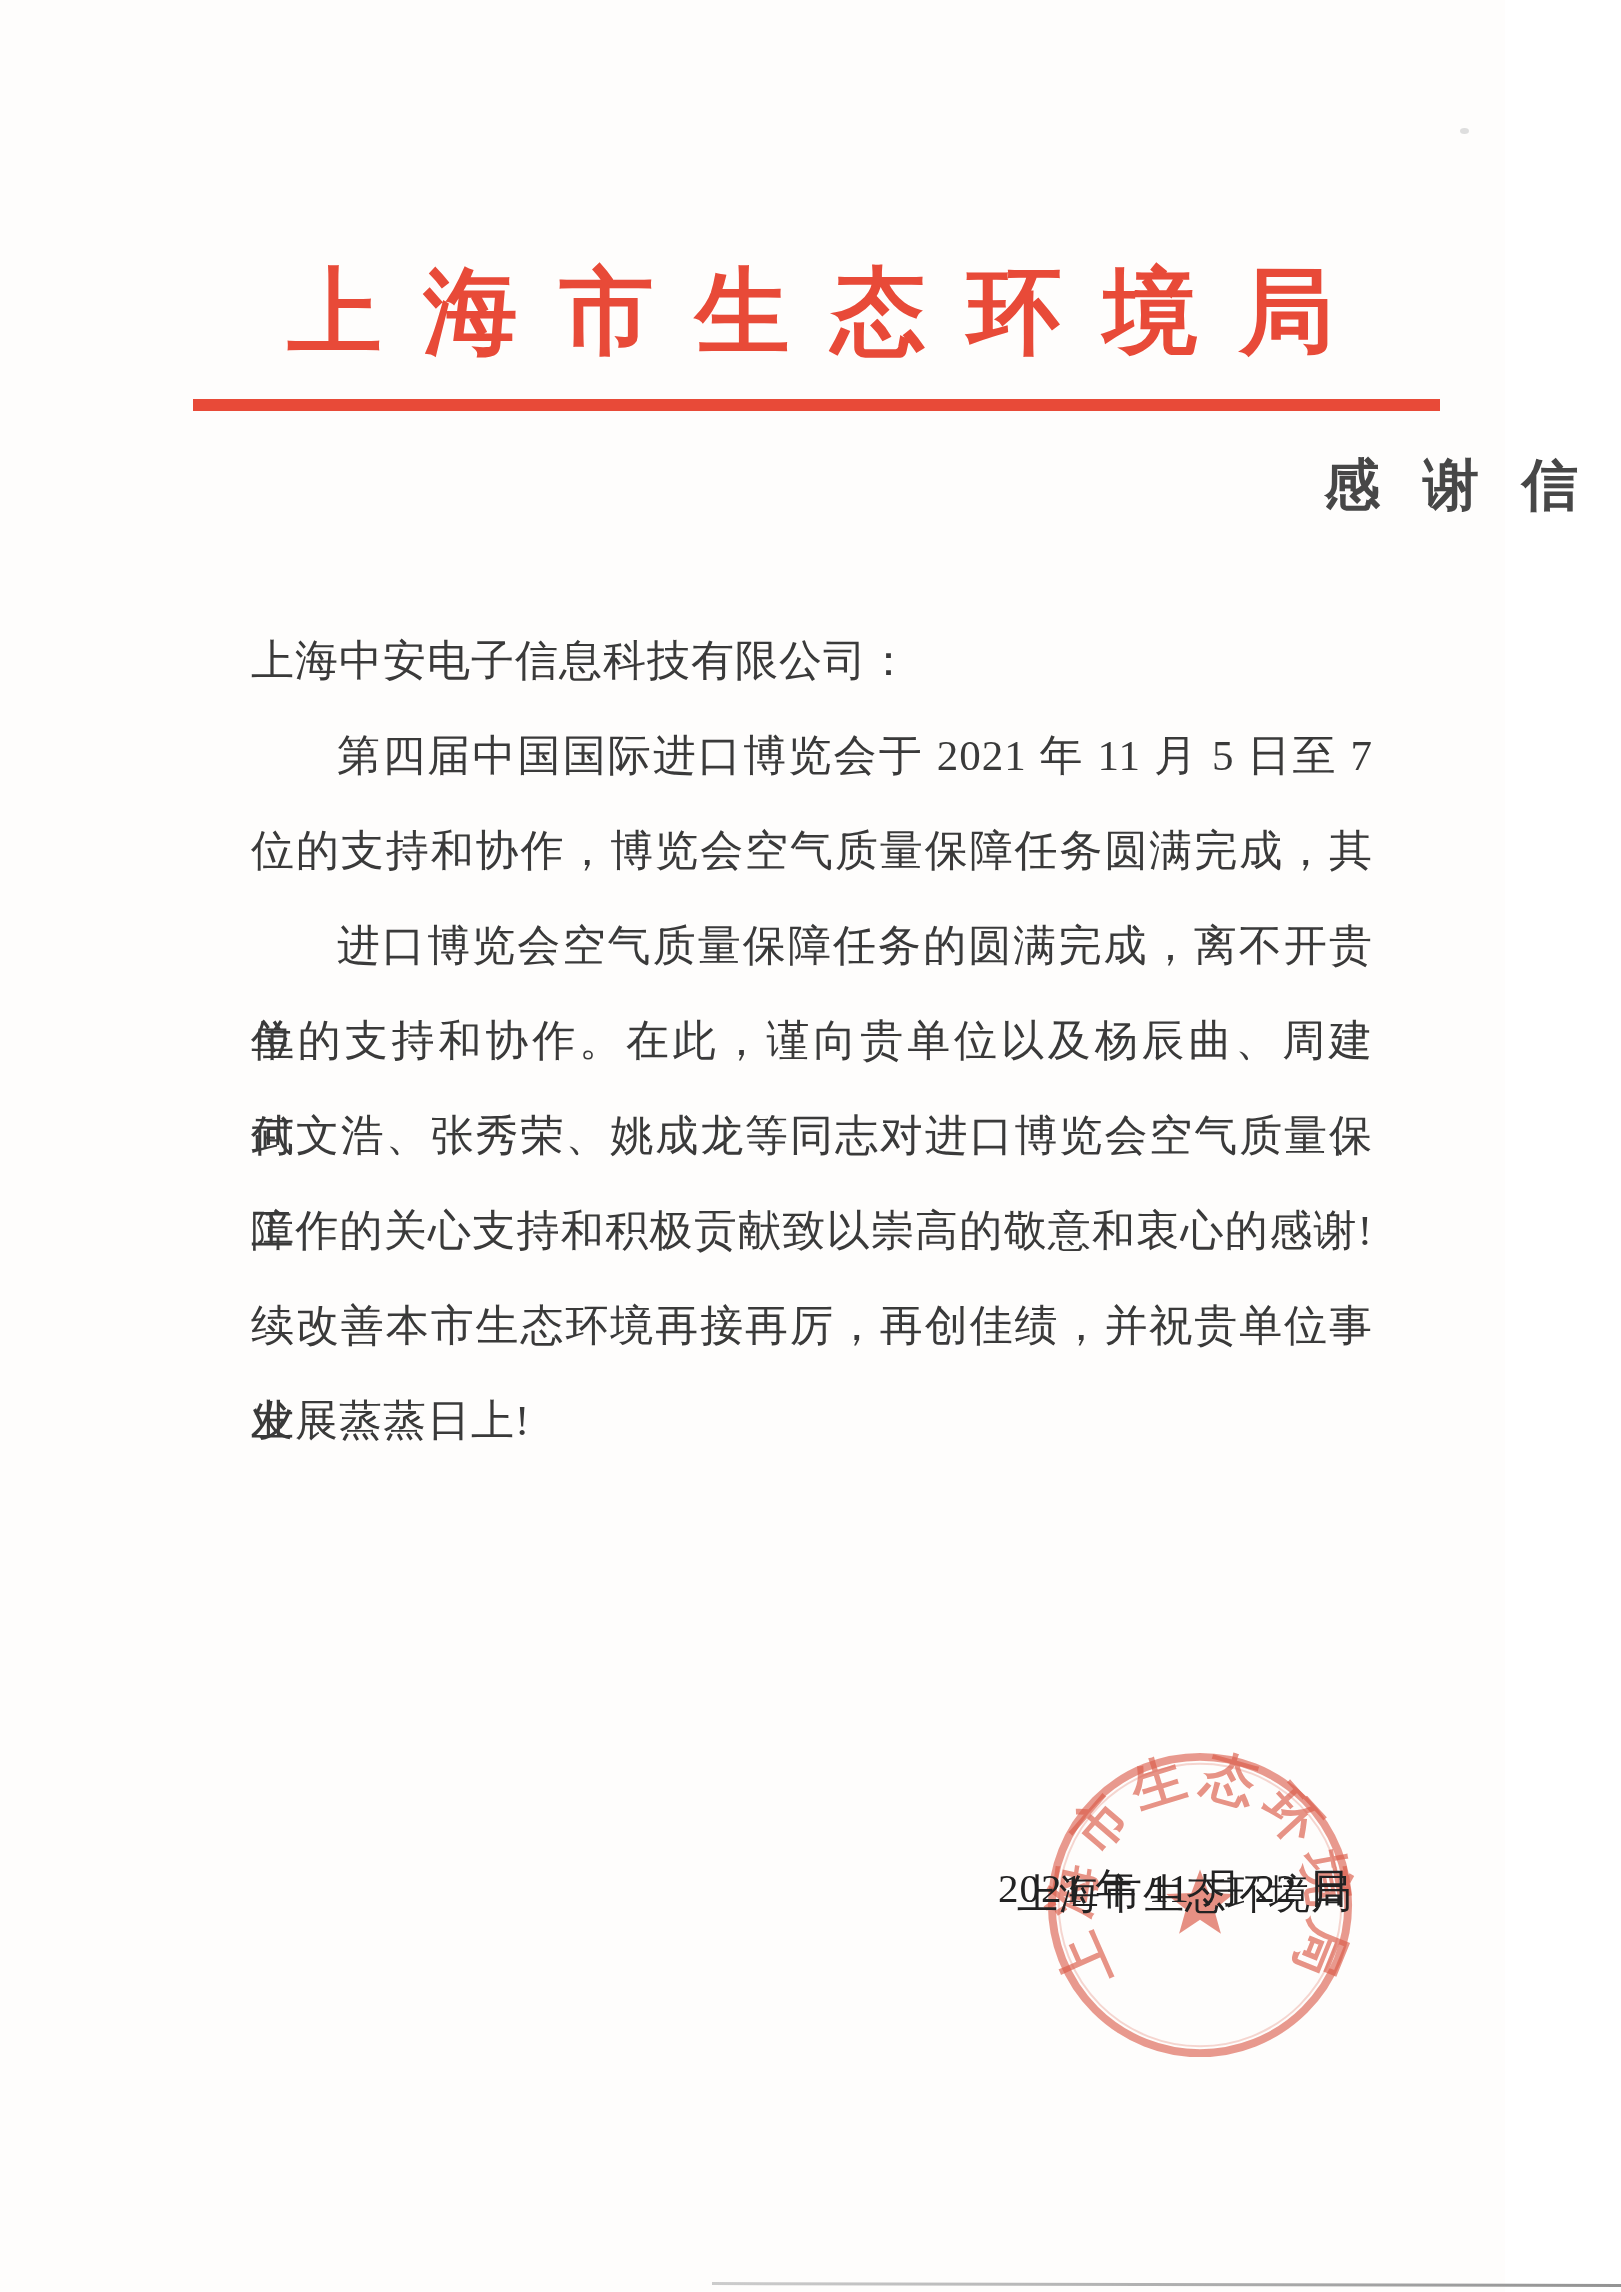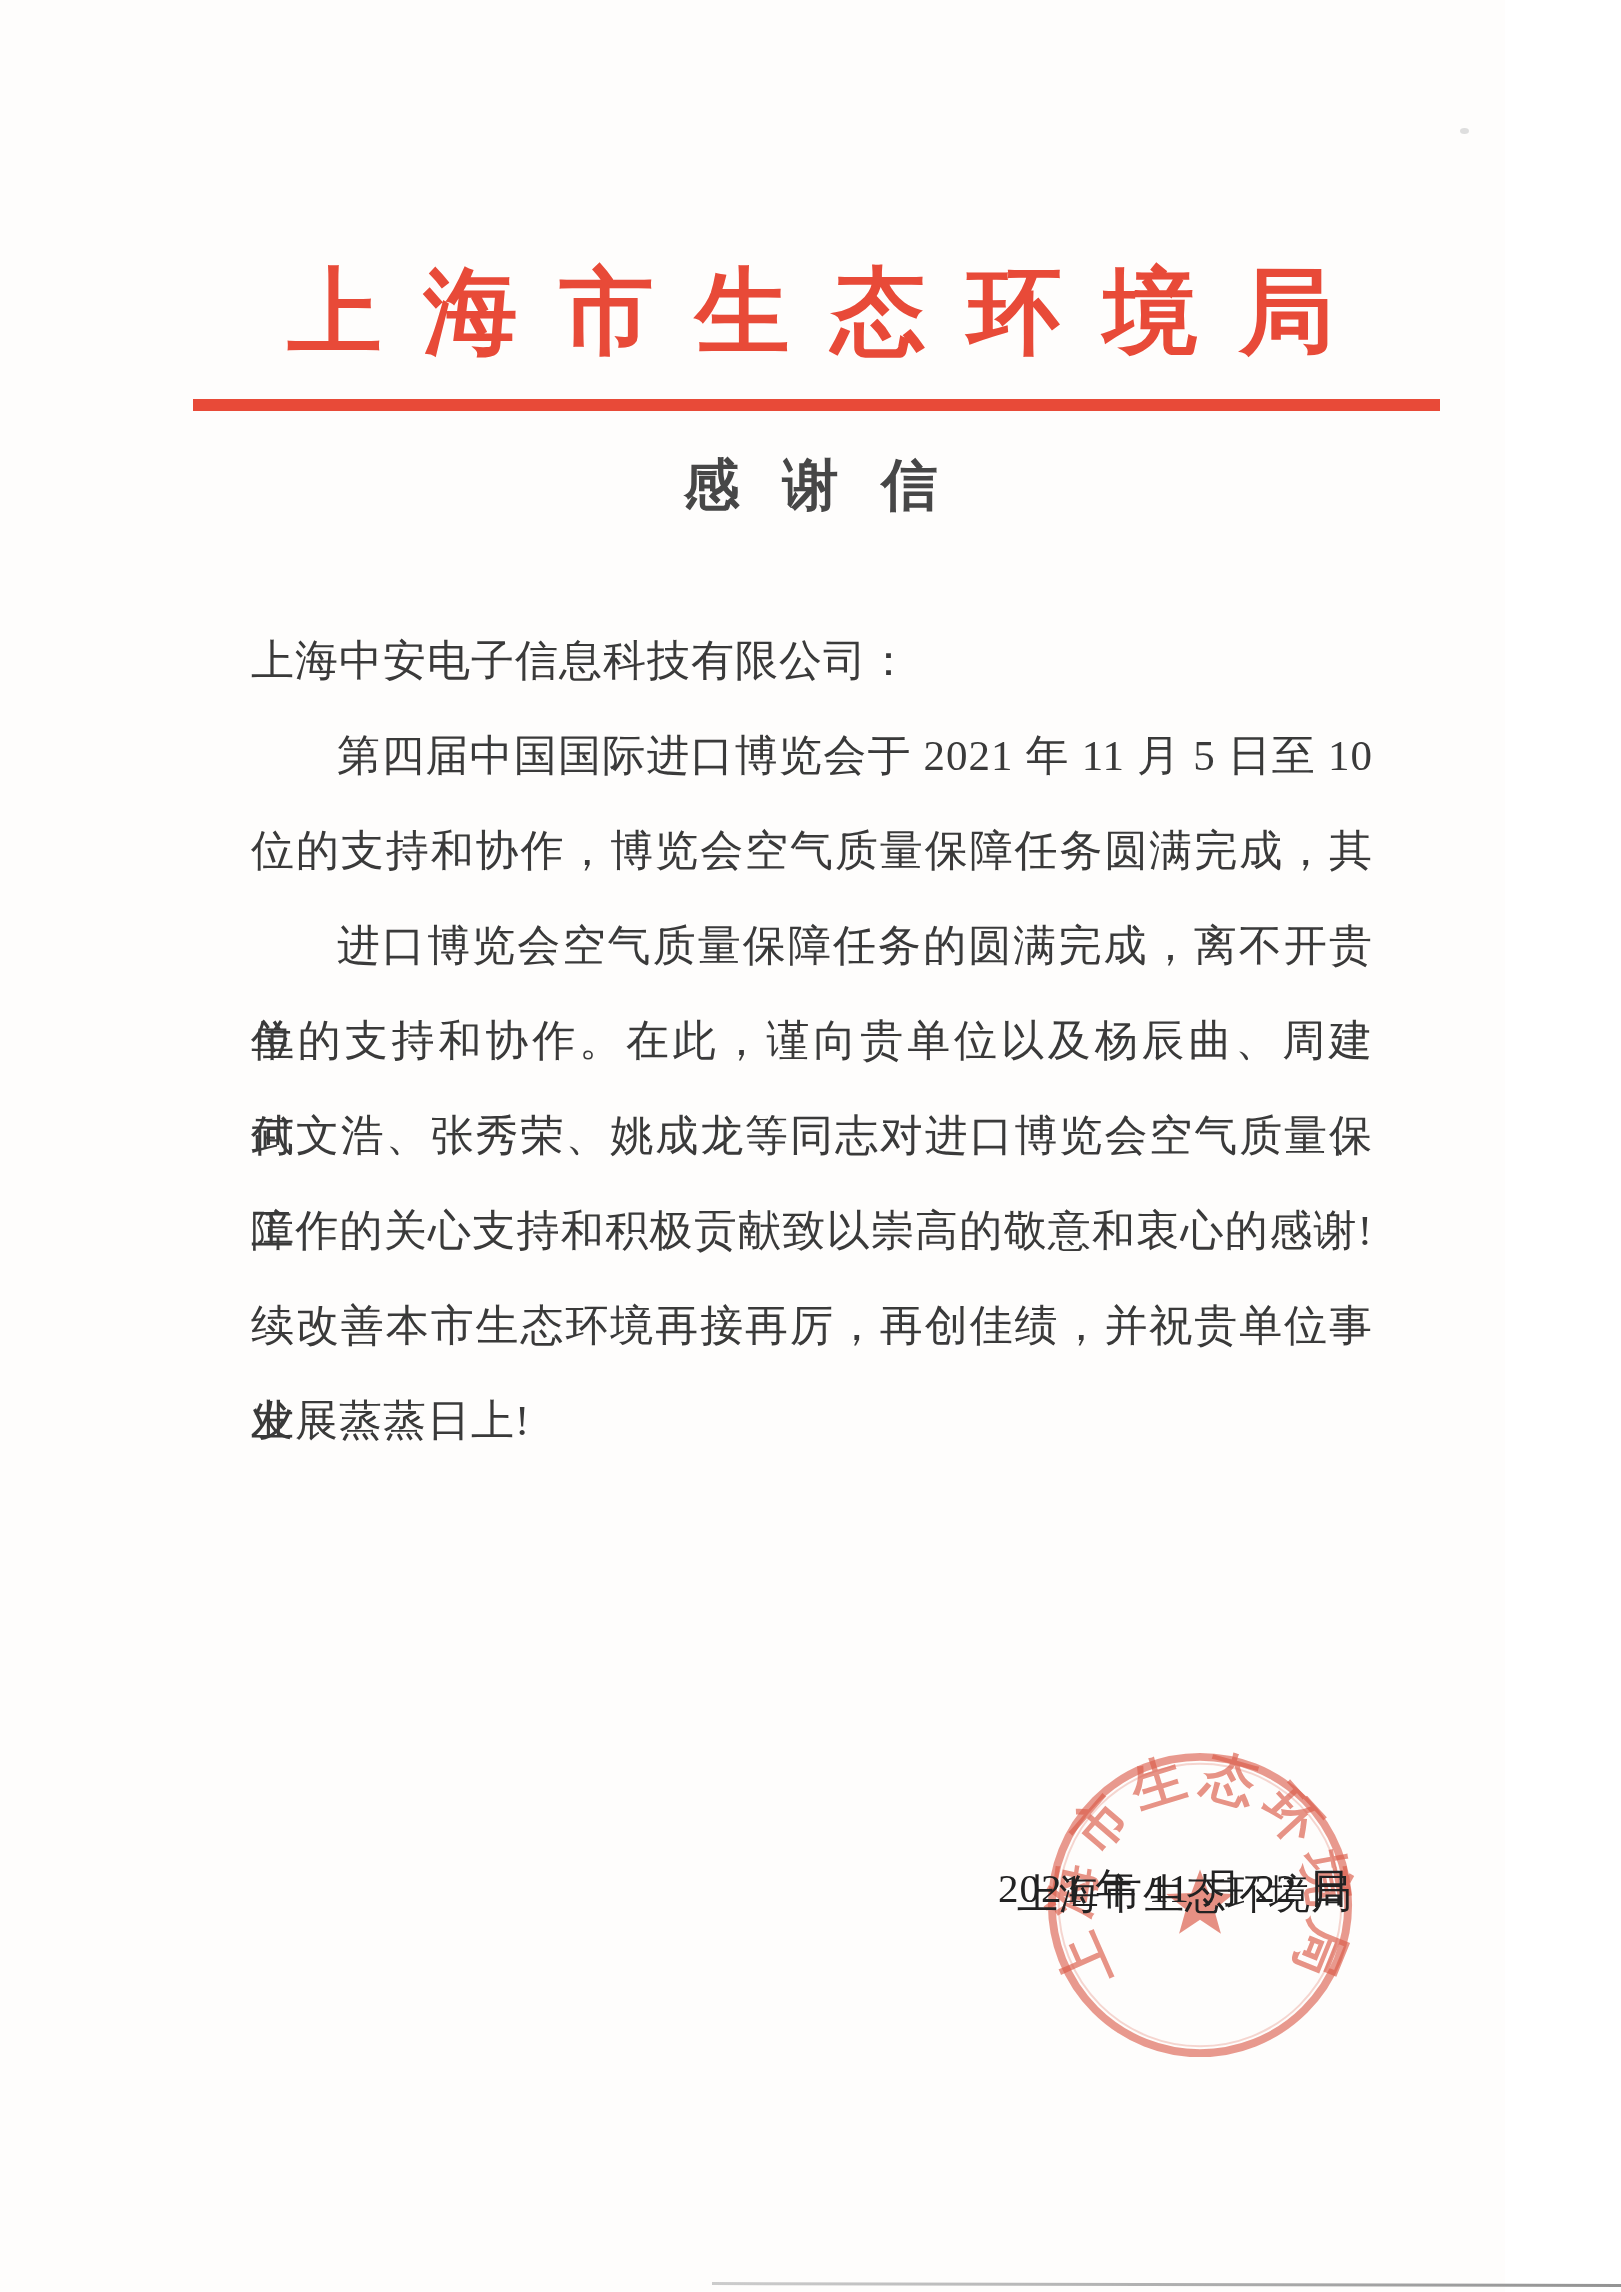--- a/index.html
+++ b/index.html
@@ -33,21 +33,21 @@
   .rule {
     position: absolute;
     left: 193px; top: 399px;
     width: 1247px; height: 11.8px;
     background: var(--accent_red, #e84a38);
   }
   
   .title {
     position: absolute;
     left: 0; top: 451px; width: 1621px;
-    text-align: center;
+    text-align: right;
     font-size: 56px;
     font-weight: 600;
     letter-spacing: 43px;
     padding-left: 43px;
     box-sizing: border-box;
     color: var(--title_ink, #474747);
     line-height: 69px;
     white-space: nowrap;
   }
   
@@ -144,21 +144,21 @@
 <div class="page">
 
   <div class="org">上海市生态环境局</div>
 
   <div class="rule"></div>
 
   <div class="title">感谢信</div>
 
   <div class="body-text">
     <div class="line">上海中安电子信息科技有限公司：</div>
-    <div class="line indent just">第四届中国国际进口博览会于 2021 年 11 月 5 日至 10</div>
+    <div class="line indent just">第四届中国国际进口博览会于 2021 年 11 月 5 日至 7</div>
     <div class="line just">位的支持和协作，博览会空气质量保障任务圆满完成，其</div>
     <div class="line indent just">进口博览会空气质量保障任务的圆满完成，离不开贵单</div>
     <div class="line just">位的支持和协作。在此，谨向贵单位以及杨辰曲、周建武、</div>
     <div class="line just">何文浩、张秀荣、姚成龙等同志对进口博览会空气质量保障</div>
     <div class="line just">工作的关心支持和积极贡献致以崇高的敬意和衷心的感谢!</div>
     <div class="line just">续改善本市生态环境再接再厉，再创佳绩，并祝贵单位事业</div>
     <div class="line">发展蒸蒸日上!</div>
   </div>
 
   <svg class="stamp" viewBox="0 0 320 320">

